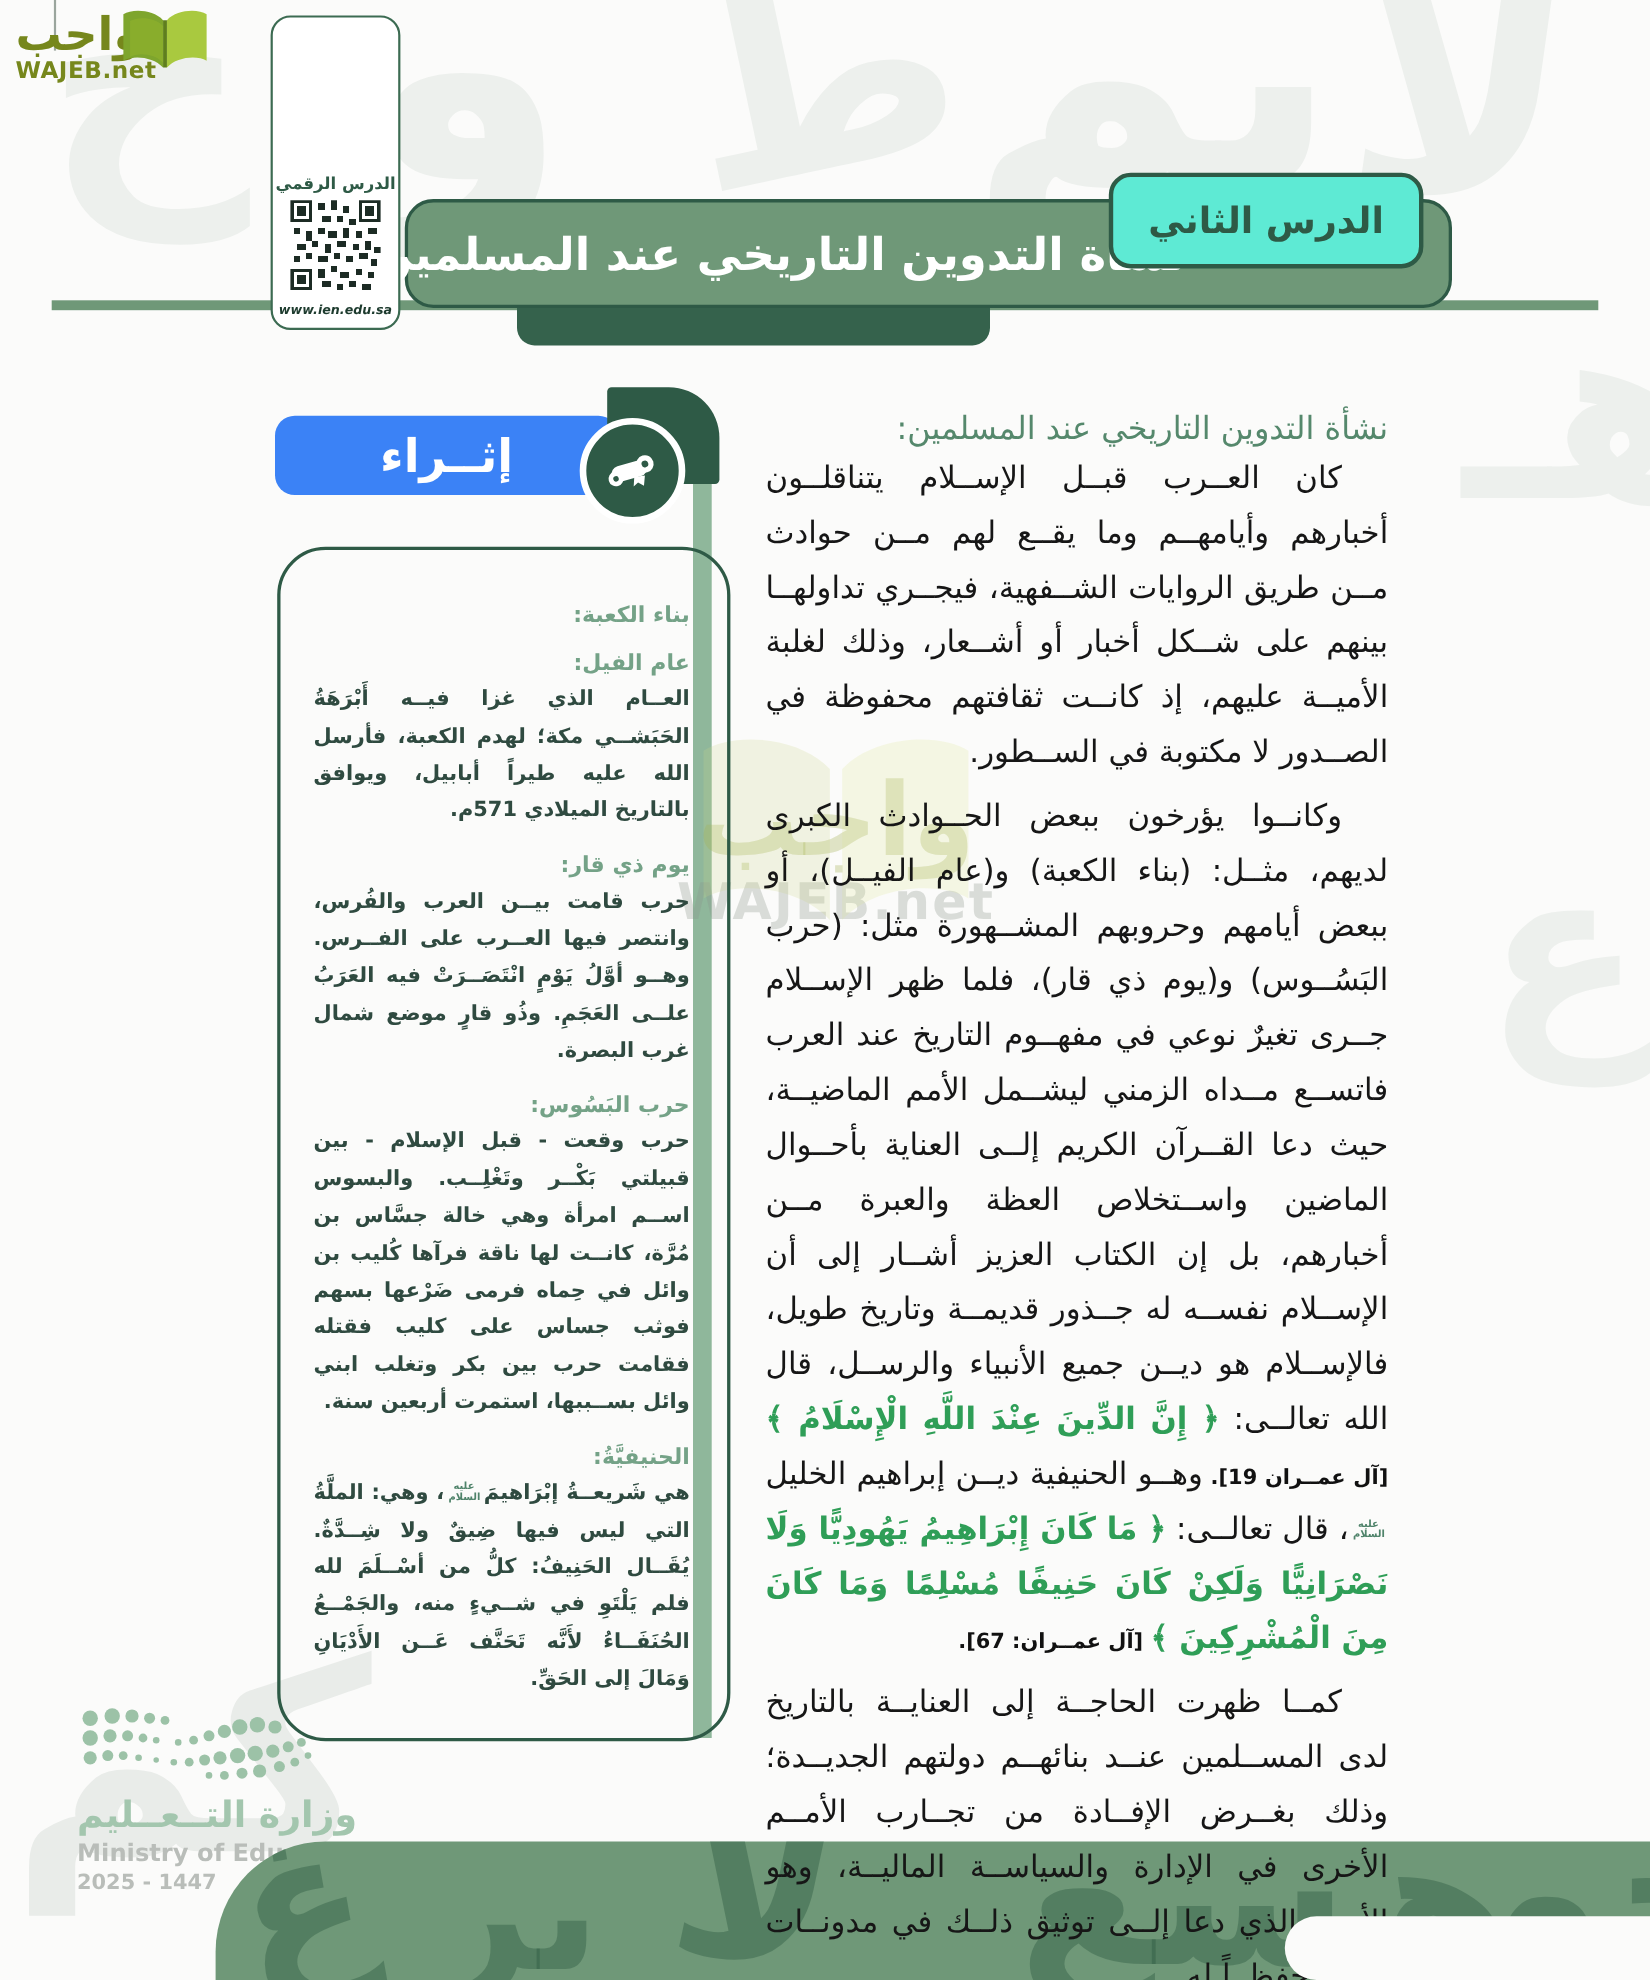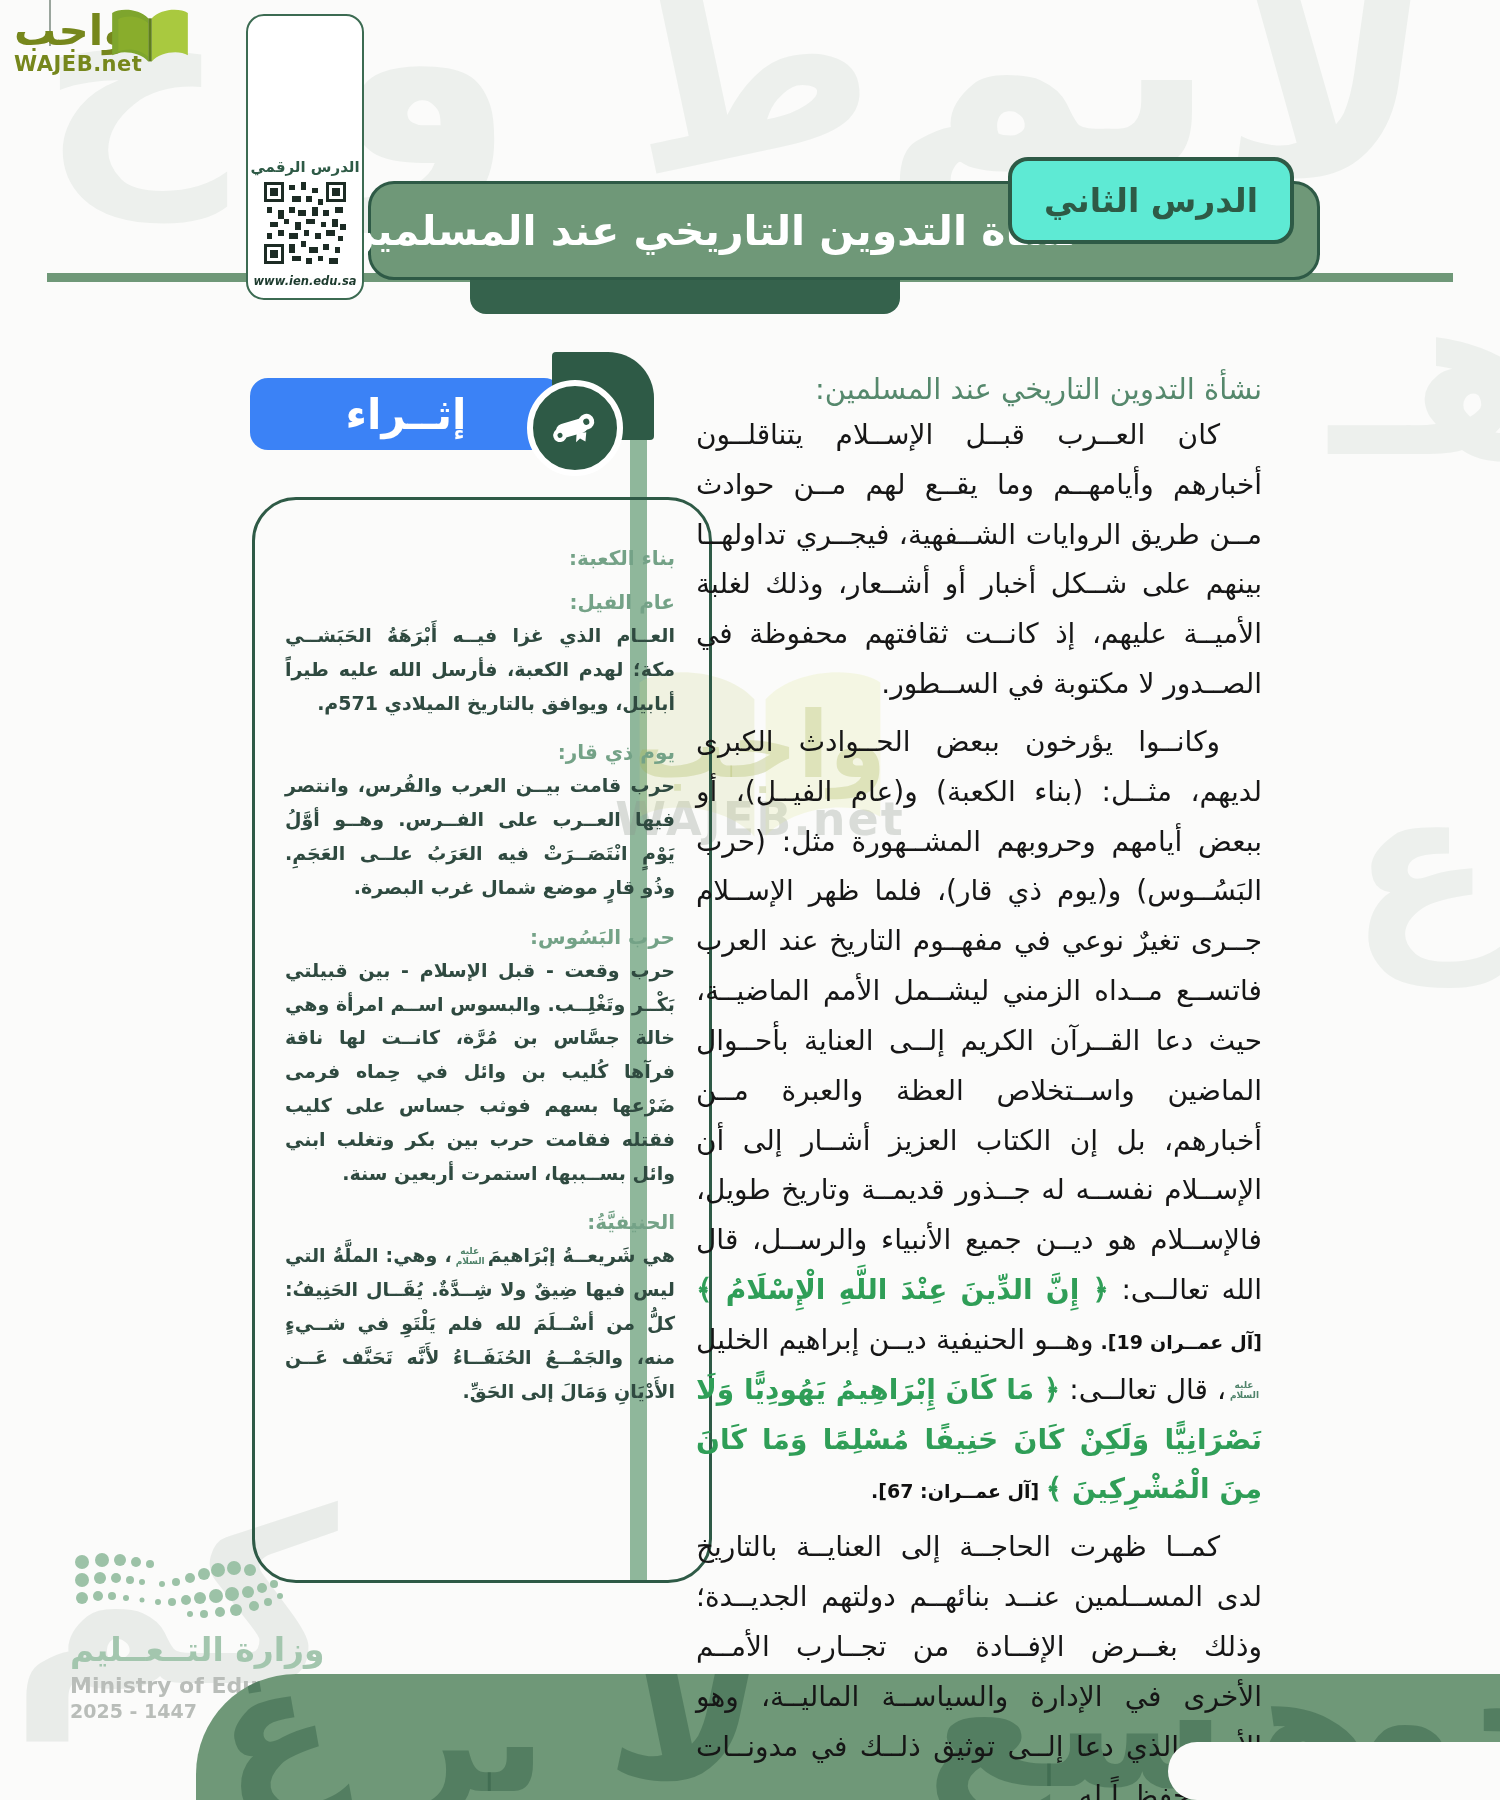--- a/index.html
+++ b/index.html
@@ -57,21 +57,21 @@
     position: absolute; left: 552px; top: 352px; width: 102px; height: 88px;
     background: #2e5a46; border-radius: 4px 46px 4px 4px; z-index: 3;
   }
   .enrich-stripe { position: absolute; left: 630px; top: 430px; width: 17px; height: 1150px; background: #8fb79b; z-index: 1; }
   .enrich-circle {
     position: absolute; left: 527px; top: 380px; width: 96px; height: 96px;
     background: #2e5a46; border: 6px solid #fff; border-radius: 50%; z-index: 4;
     display: flex; align-items: center; justify-content: center;
   }
   .sidebar-box {
-    position: absolute; left: 252px; top: 497px; width: 460px; height: 1086px;
+    position: absolute; left: 252px; top: 497px; width: 412px; height: 1086px;
     border: 3px solid #2e5a46; border-radius: 44px; z-index: 2;
     padding: 46px 34px 30px 30px; direction: rtl;
   }
   .entry { margin-bottom: 20px; }
   .entry-term { color: #74a287; font-size: 20px; font-weight: bold; margin-bottom: 5px; }
   .entry-body { color: #2f4a40; font-size: 19px; font-weight: bold; line-height: 1.78; text-align: justify; text-align-last: right; }
   
   .main-col { position: absolute; right: 238px; top: 372px; width: 566px; z-index: 3; direction: rtl; }
   .main-heading { color: #55886c; font-size: 29px; font-weight: normal; margin-bottom: 4px; }
   .para {

